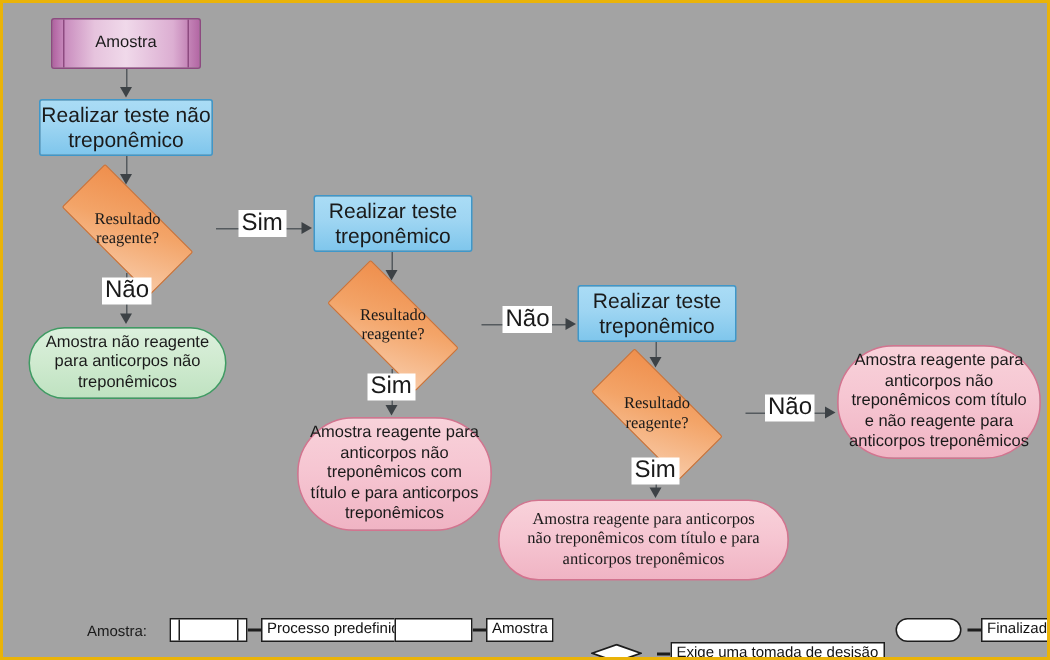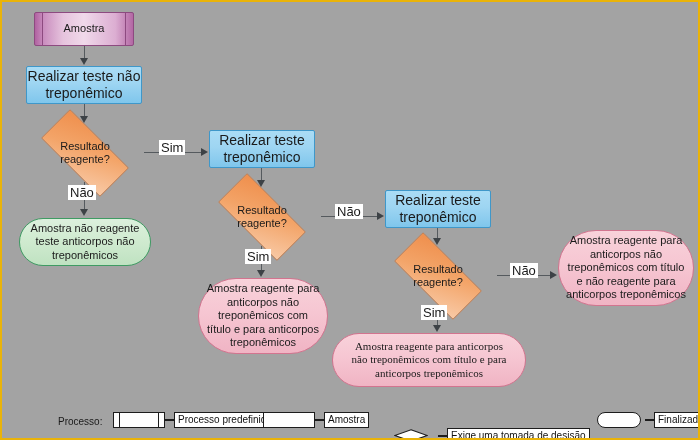--- a/index.html
+++ b/index.html
@@ -66,20 +66,21 @@
     position: absolute;
     inset: 0;
     background: linear-gradient(to bottom right, #ef8f4d 0%, #f3a468 45%, #f8c9a5 100%);
     border: 1px solid #d4712f;
     transform: rotate(45deg) scale(0.705);
     border-radius: 2px;
   }
   .decision .dtext {
     position: relative;
     z-index: 2;
+    font-family: Liberation Serif, serif;
   }
 
   
   .term {
     border-radius: 40px;
     font-size: 11px;
   }
   .term.green {
     background: linear-gradient(to bottom, #dcf0dd 0%, #cfeacf 50%, #bfe2c1 100%);
     border: 1px solid #3f9b63;
@@ -107,21 +108,21 @@
     border-top: 7px solid #3d4246;
   }
   .arrow-r {
     border-top: 4.5px solid transparent;
     border-bottom: 4.5px solid transparent;
     border-left: 7px solid #3d4246;
   }
 
   .edge-label {
     position: absolute;
-    font-size: 13px;
+    font-size: 16px;
     color: #1a1a1a;
     background: #ffffff;
     padding: 0 2px;
     white-space: nowrap;
   }
 
   
   #legend {
     position: absolute;
     left: 0; right: 0;
@@ -207,21 +208,21 @@
   </div>
 
   <div class="node decision" style="left:24px; top:122px; width:118px; height:58px;">
     <span class="dshape"></span>
     <span class="dtext">Resultado
 reagente?</span>
   </div>
 
   <div class="node term green" style="left:17px; top:216px; width:132px; height:48px;">
     <span>Amostra não reagente
-teste anticorpos não
+para anticorpos não
 treponêmicos</span>
   </div>
 
   <div class="node process" style="left:207px; top:128px; width:106px; height:38px;">
     <span>Realizar teste
 treponêmico</span>
   </div>
 
   <div class="node decision" style="left:201px; top:186px; width:118px; height:58px;">
     <span class="dshape"></span>
@@ -293,21 +294,21 @@
   <div class="hline" style="left:495px; top:273px; width:54px;"></div>
   <div class="edge-label" style="left:508px; top:261px;">Não</div>
   <div class="arrow-r" style="left:548px; top:269px;"></div>
 
   <div class="vline" style="left:435px; top:303px; height:21px;"></div>
   <div class="edge-label" style="left:419px; top:303px;">Sim</div>
   <div class="arrow-d" style="left:431px; top:323px;"></div>
 
   <div id="legend">
 
-    <span class="legend-title" style="left:56px; top:10px;">Processo:</span>
+    <span class="legend-title" style="left:56px; top:10px;">Amostra:</span>
 
     <div class="legend-item" style="left:111px; top:6px;">
       <span class="lg-glyph">
         <span class="lg-rect predefined"></span>
       </span>
       <span class="lg-connector"></span>
       <span class="lg-label">Processo predefinido</span>
     </div>
 
     <div class="legend-item" style="left:261px; top:6px;">

